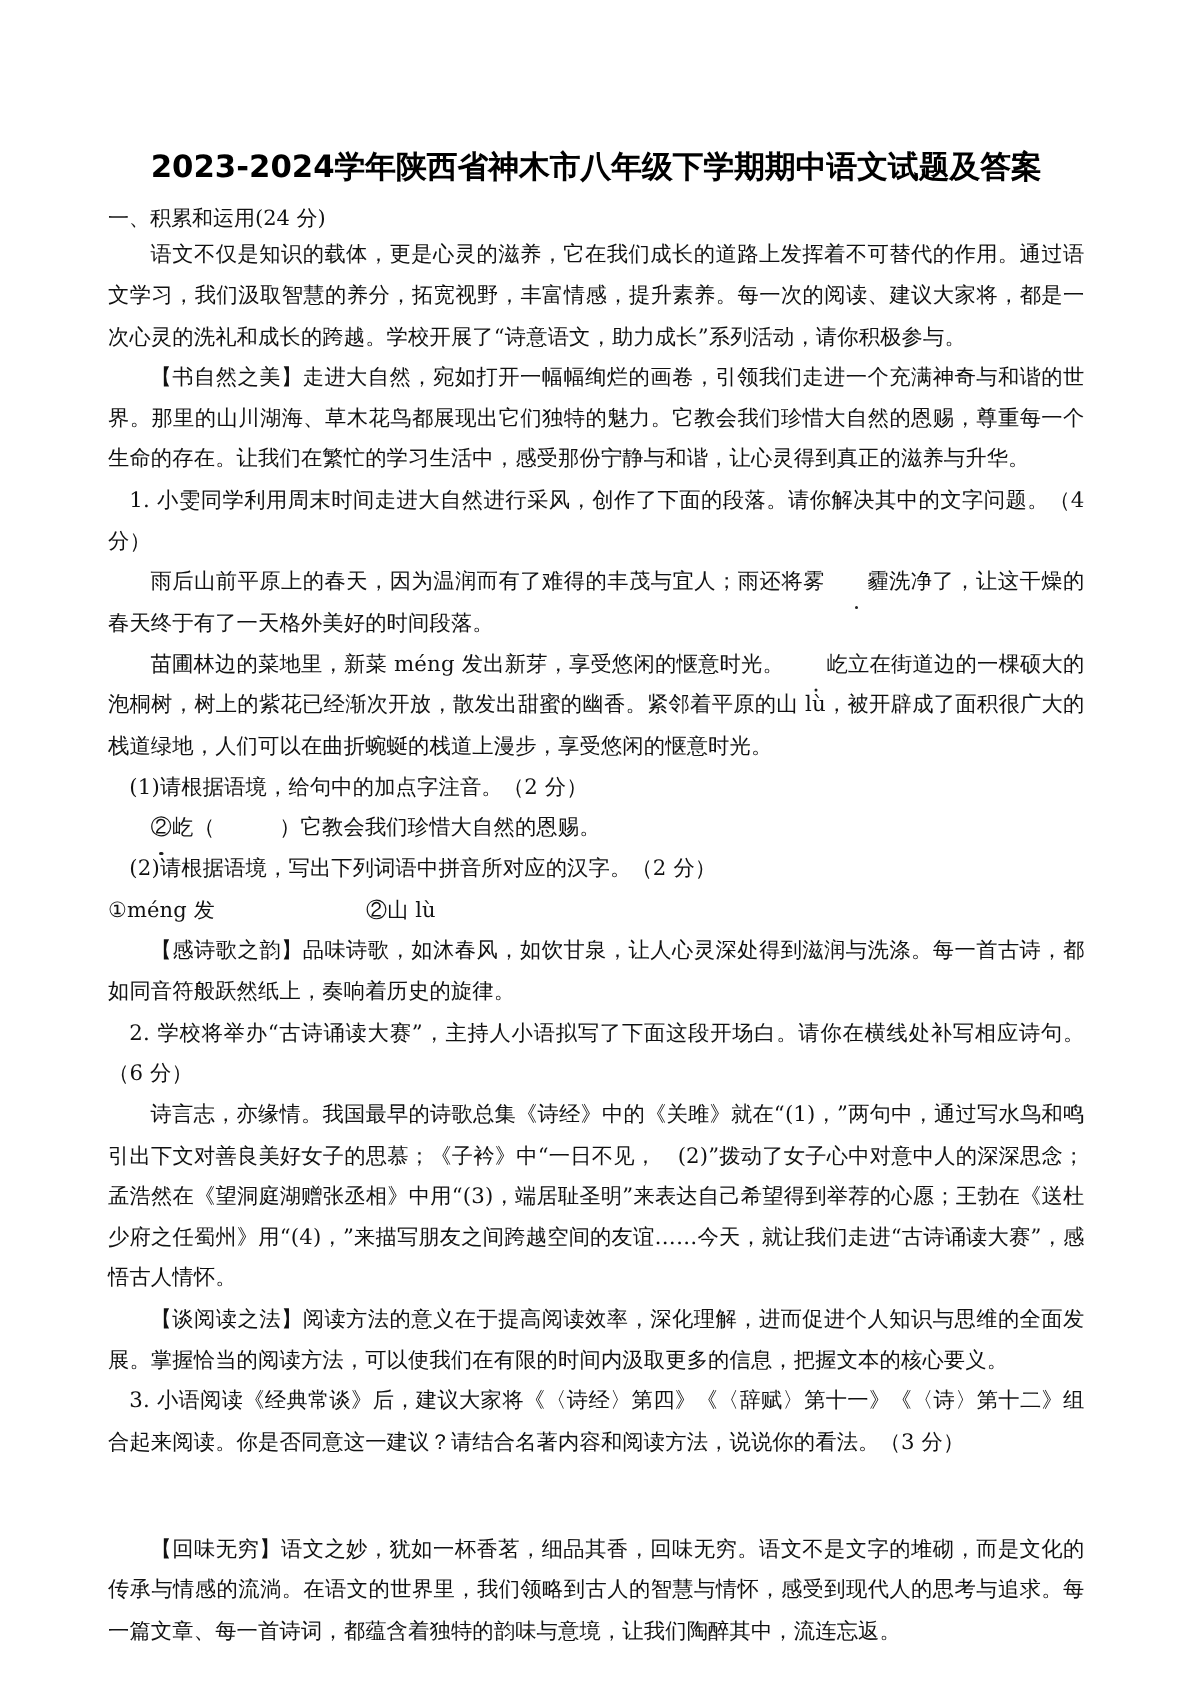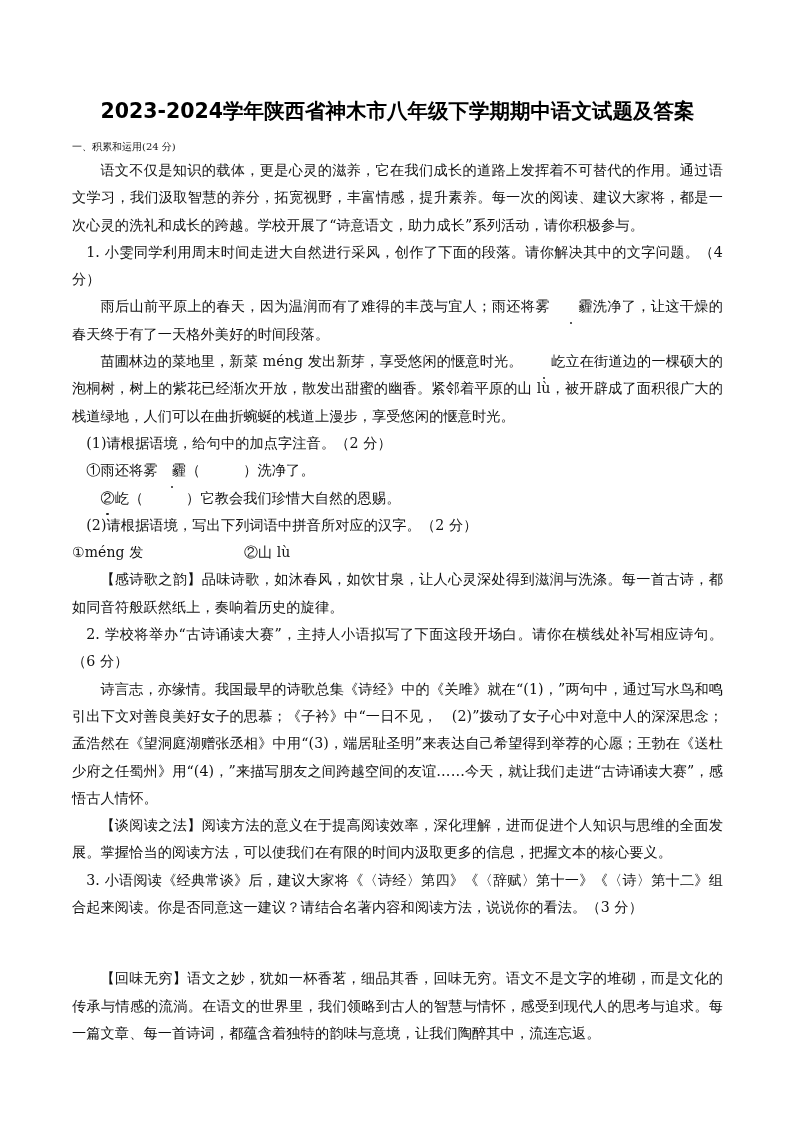--- a/index.html
+++ b/index.html
@@ -30,21 +30,21 @@
     font-weight: bold;
     font-size: 20.5px;
     line-height: 30px;
     text-align: center;
     letter-spacing: 0px;
     margin: 0 0 10px 0;
     color: #000;
     white-space: nowrap;
   }
   .section-head {
-    font-size: 10px;
+    font-size: 14px;
     line-height: 21px;
     margin: 0;
     text-align: justify;
     text-justify: inter-ideograph;
   }
   p.para {
     font-size: 14.2px;
     line-height: 27.3px;
     margin: 0;
     text-align: justify;
@@ -90,30 +90,30 @@
 
 <div class="page">
   <div class="content">
 
     <h1 class="doc-title">2023-2024学年陕西省神木市八年级下学期期中语文试题及答案</h1>
 
     <div class="section-head">一、积累和运用(24 分)</div>
 
     <p class="para">语文不仅是知识的载体，更是心灵的滋养，它在我们成长的道路上发挥着不可替代的作用。通过语文学习，我们汲取智慧的养分，拓宽视野，丰富情感，提升素养。每一次的阅读、建议大家将，都是一次心灵的洗礼和成长的跨越。学校开展了“诗意语文，助力成长”系列活动，请你积极参与。</p>
 
+    <p class="para"><span class="tag">【书自然之美】</span><span>走进大自然，宛如打开一幅幅绚烂的画卷，引领我们走进一个充满神奇与和谐的世界。那里的山川湖海、草木花鸟都展现出它们独特的魅力。它教会我们珍惜大自然的恩赐，尊重每一个生命的存在。让我们在繁忙的学习生活中，感受那份宁静与和谐，让心灵得到真正的滋养与升华。</span></p>
 
     <p class="para indent1">1. 小雯同学利用周末时间走进大自然进行采风，创作了下面的段落。请你解决其中的文字问题。（4 分）</p>
 
     <p class="para"><span>雨后山前平原上的春天，因为温润而有了难得的丰茂与宜人；雨还将雾</span><span class="dot">霾</span><span>洗净了，让这干燥的春天终于有了一天格外美好的时间段落。</span></p>
 
     <p class="para"><span>苗圃林边的菜地里，新菜 méng 发出新芽，享受悠闲的惬意时光。</span><span class="dot">屹</span><span>立在街道边的一棵硕大的泡桐树，树上的紫花已经渐次开放，散发出甜蜜的幽香。紧邻着平原的山 lù，被开辟成了面积很广大的栈道绿地，人们可以在曲折蜿蜒的栈道上漫步，享受悠闲的惬意时光。</span></p>
 
     <p class="para indent1">(1)请根据语境，给句中的加点字注音。（2 分）</p>
 
-    <p class="para indent1"><span>①雨还将雾</span><span class="dot">霾</span><span>（　　　）洗净了。</span></p>
 
     <p class="para indent1"><span class="dot">②屹</span><span>（　　　）它教会我们珍惜大自然的恩赐。</span></p>
 
     <p class="para indent1">(2)请根据语境，写出下列词语中拼音所对应的汉字。（2 分）</p>
 
     <p class="twocol"><span class="c1">①méng 发</span><span>②山 lù</span></p>
 
     <p class="para"><span class="tag">【感诗歌之韵】</span><span>品味诗歌，如沐春风，如饮甘泉，让人心灵深处得到滋润与洗涤。每一首古诗，都如同音符般跃然纸上，奏响着历史的旋律。</span></p>
 
     <p class="para indent1">2. 学校将举办“古诗诵读大赛”，主持人小语拟写了下面这段开场白。请你在横线处补写相应诗句。（6 分）</p>

